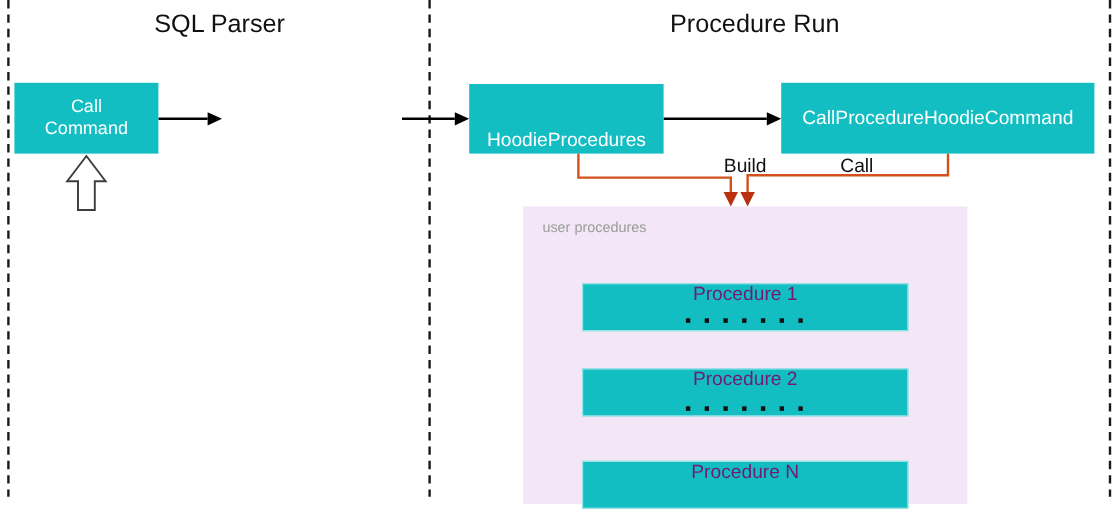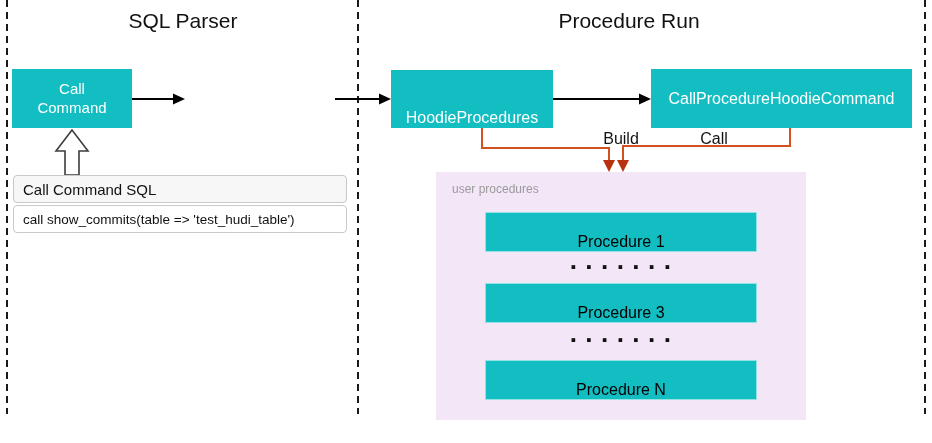--- a/index.html
+++ b/index.html
@@ -15,22 +15,22 @@
   .section-title{font-size:21px;color:#111;text-align:center;white-space:nowrap;transform:translateX(-50%);}
   .node{background:var(--teal);color:#fff;display:flex;align-items:center;justify-content:center;
         text-align:center;font-size:16px;line-height:1.25;}
   .node.small{font-size:15px;}
   .edge-label{font-size:16px;color:#111;transform:translateX(-50%);white-space:nowrap;}
   .sql-box{background:#fff;border:1px solid var(--box-border);border-radius:4px;
            display:flex;align-items:center;padding:0 9px;font-size:13.5px;white-space:nowrap;overflow:hidden;}
   .sql-box.header{background:var(--header-bg);font-size:15px;}
   .pink-panel{background:var(--pink);padding-left:11px;}
   .pink-label{font-size:12px;color:var(--muted);}
-  .proc-node{background:var(--teal);color:#000000;display:flex;align-items:flex-end;justify-content:center;
-             font-size:16px;border:1px solid rgba(255,255,255,0.55);}
+  .proc-node{background:var(--teal);color:#701a75;display:flex;align-items:flex-start;justify-content:center;
+             font-size:16px;border:1px solid rgba(255,255,255,0.55);margin-top:24px;}
   .dots{display:flex;align-items:center;justify-content:center;font-weight:900;font-size:26px;
         letter-spacing:7px;color:#111;padding-left:7px;}
   svg{display:block;}
 </style>
 </head>
 <body>
 
 <div class="canvas">
 
   <svg class="abs" style="left:0;top:0;" width="932" height="443" viewBox="0 0 932 443">
@@ -80,38 +80,32 @@
     <span>HoodieProcedures</span>
   </div>
 
   <div class="abs node" style="left:651px;top:69px;width:261px;height:59px;">
     <span>CallProcedureHoodieCommand</span>
   </div>
 
   <div class="abs edge-label" style="left:573px;top:130px;margin-left:48px;">Build</div>
   <div class="abs edge-label" style="left:714px;top:130px;">Call</div>
 
-  <div class="abs sql-box header" style="left:13px;top:175px;width:334px;height:28px;">
-    <span>Call Command SQL</span>
-  </div>
-  <div class="abs sql-box" style="left:13px;top:205px;width:334px;height:28px;">
-    <span>call show_commits(table =&gt; 'test_hudi_table')</span>
-  </div>
 
   <div class="abs pink-panel" style="left:436px;top:172px;width:370px;height:248px;">
     <div class="abs pink-label" style="left:16px;top:10px;">user procedures</div>
 
     <div class="abs proc-node" style="left:49px;top:40px;width:272px;height:40px;">
       <span>Procedure 1</span>
     </div>
 
     <div class="abs dots" style="left:49px;top:80px;width:272px;height:31px;">·······</div>
 
     <div class="abs proc-node" style="left:49px;top:111px;width:272px;height:40px;">
-      <span>Procedure 3</span>
+      <span>Procedure 2</span>
     </div>
 
     <div class="abs dots" style="left:49px;top:151px;width:272px;height:34px;">·······</div>
 
     <div class="abs proc-node" style="left:49px;top:188px;width:272px;height:40px;">
       <span>Procedure N</span>
     </div>
   </div>
 
 </div>

